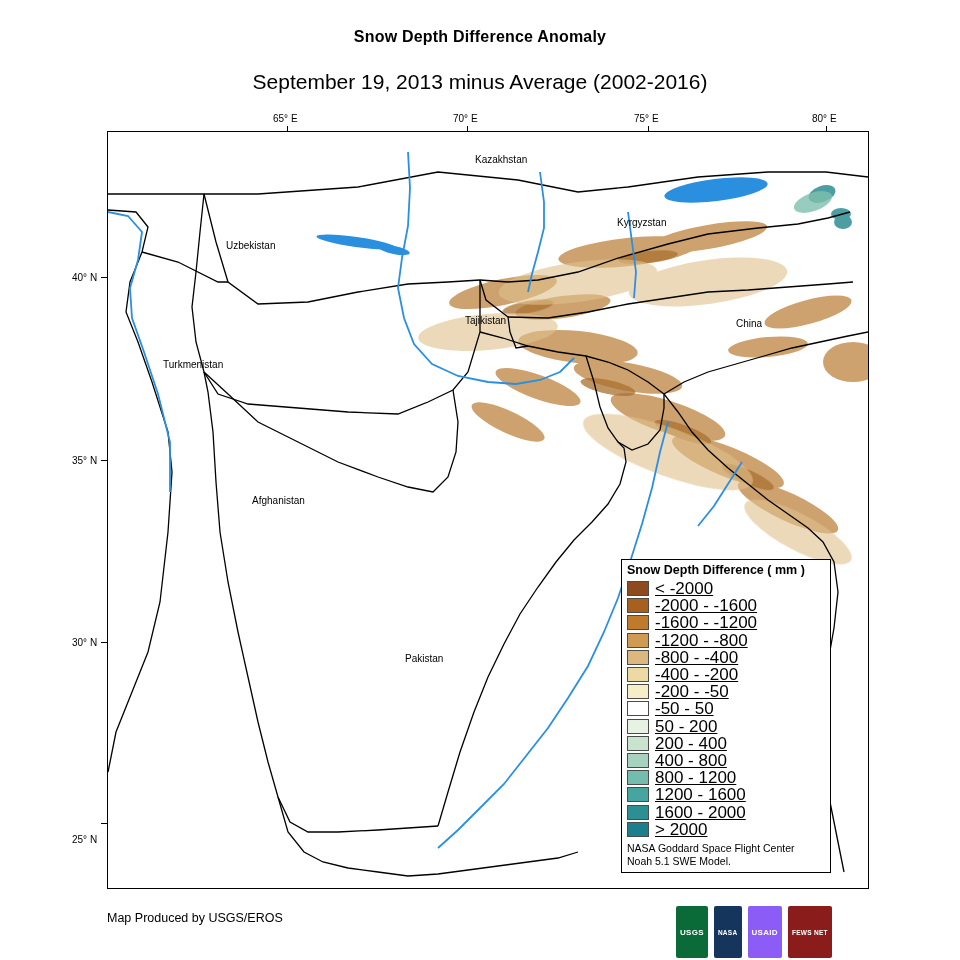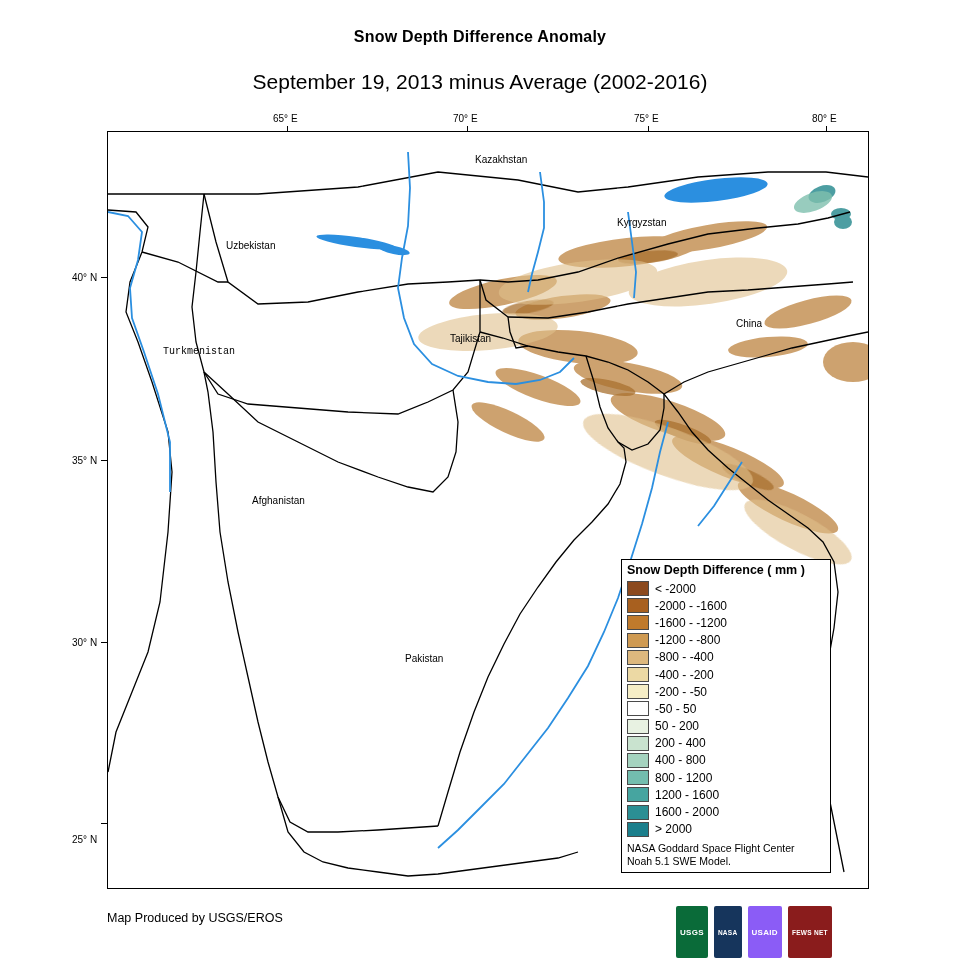--- a/index.html
+++ b/index.html
@@ -35,21 +35,21 @@
     position:absolute;left:621px;top:559px;width:210px;
     border:1px solid #000;background:#fff;
     padding:3px 4px 4px 5px;box-sizing:border-box;
   }
   #legend-title{font-size:12.5px;font-weight:bold;margin-bottom:3px;}
   .legend-row{display:flex;align-items:center;height:17.2px;}
   .legend-swatch{
     width:22px;height:15px;border:1px solid #4a4a4a;box-sizing:border-box;
     margin-right:6px;flex:none;
   }
-  .legend-label{font-size:12px;line-height:1;}
+  .legend-label{font-size:17px;line-height:1;text-decoration:underline;}
   #legend-note{font-size:10.5px;margin-top:4px;line-height:1.25;}
   
   #credit{
     position:absolute;left:107px;top:911px;font-size:12.5px;
   }
   #logos{position:absolute;left:676px;top:906px;display:flex;gap:6px;align-items:center;}
   .logo{
     height:36px;display:flex;align-items:center;justify-content:center;
     font-size:8px;font-weight:bold;color:#fff;padding:8px 4px;border-radius:2px;
     letter-spacing:.3px;
@@ -180,23 +180,23 @@
     <g fill="#2b8fe0" stroke="none">
       <ellipse cx="608" cy="58" rx="52" ry="11" transform="rotate(-7 608 58)"></ellipse>
       <ellipse cx="248" cy="110" rx="40" ry="5" transform="rotate(8 248 110)"></ellipse>
       <ellipse cx="286" cy="118" rx="16" ry="4" transform="rotate(12 286 118)"></ellipse>
     </g>
   </svg>
 
   <div class="country-name" style="left:367px;top:22px;">Kazakhstan</div>
   <div class="country-name" style="left:509px;top:85px;">Kyrgyzstan</div>
   <div class="country-name" style="left:118px;top:108px;">Uzbekistan</div>
-  <div class="country-name" style="left:342px;top:183px;margin-top:18px;">Tajikistan</div>
+  <div class="country-name" style="left:357px;top:183px;">Tajikistan</div>
   <div class="country-name" style="left:628px;top:186px;">China</div>
-  <div class="country-name" style="left:55px;top:214px;font-family:Liberation Mono, monospace;">Turkmenistan</div>
+  <div class="country-name" style="left:55px;top:227px;">Turkmenistan</div>
   <div class="country-name" style="left:144px;top:363px;">Afghanistan</div>
   <div class="country-name" style="left:297px;top:521px;">Pakistan</div>
 </div>
 
 <div id="legend">
   <div id="legend-title">Snow Depth Difference ( mm )</div>
 
   <div class="legend-row">
     <span class="legend-swatch" style="background:#8c4a1e"></span>
     <span class="legend-label">&lt; -2000</span>

